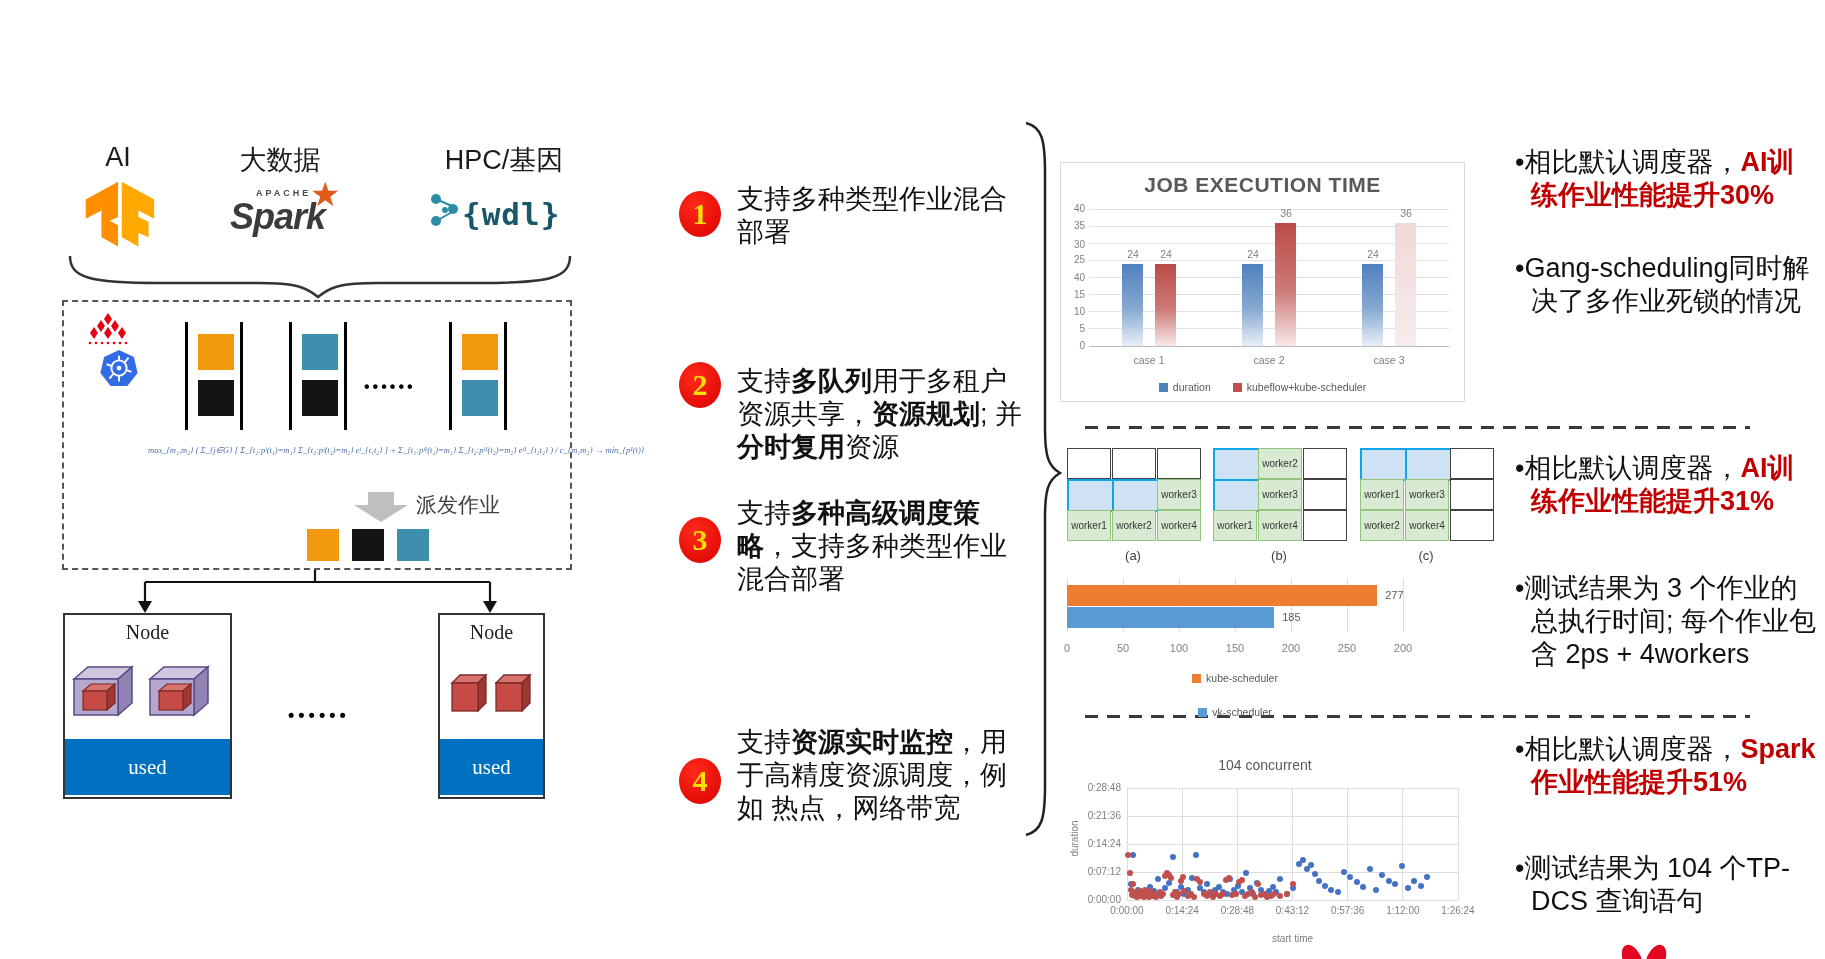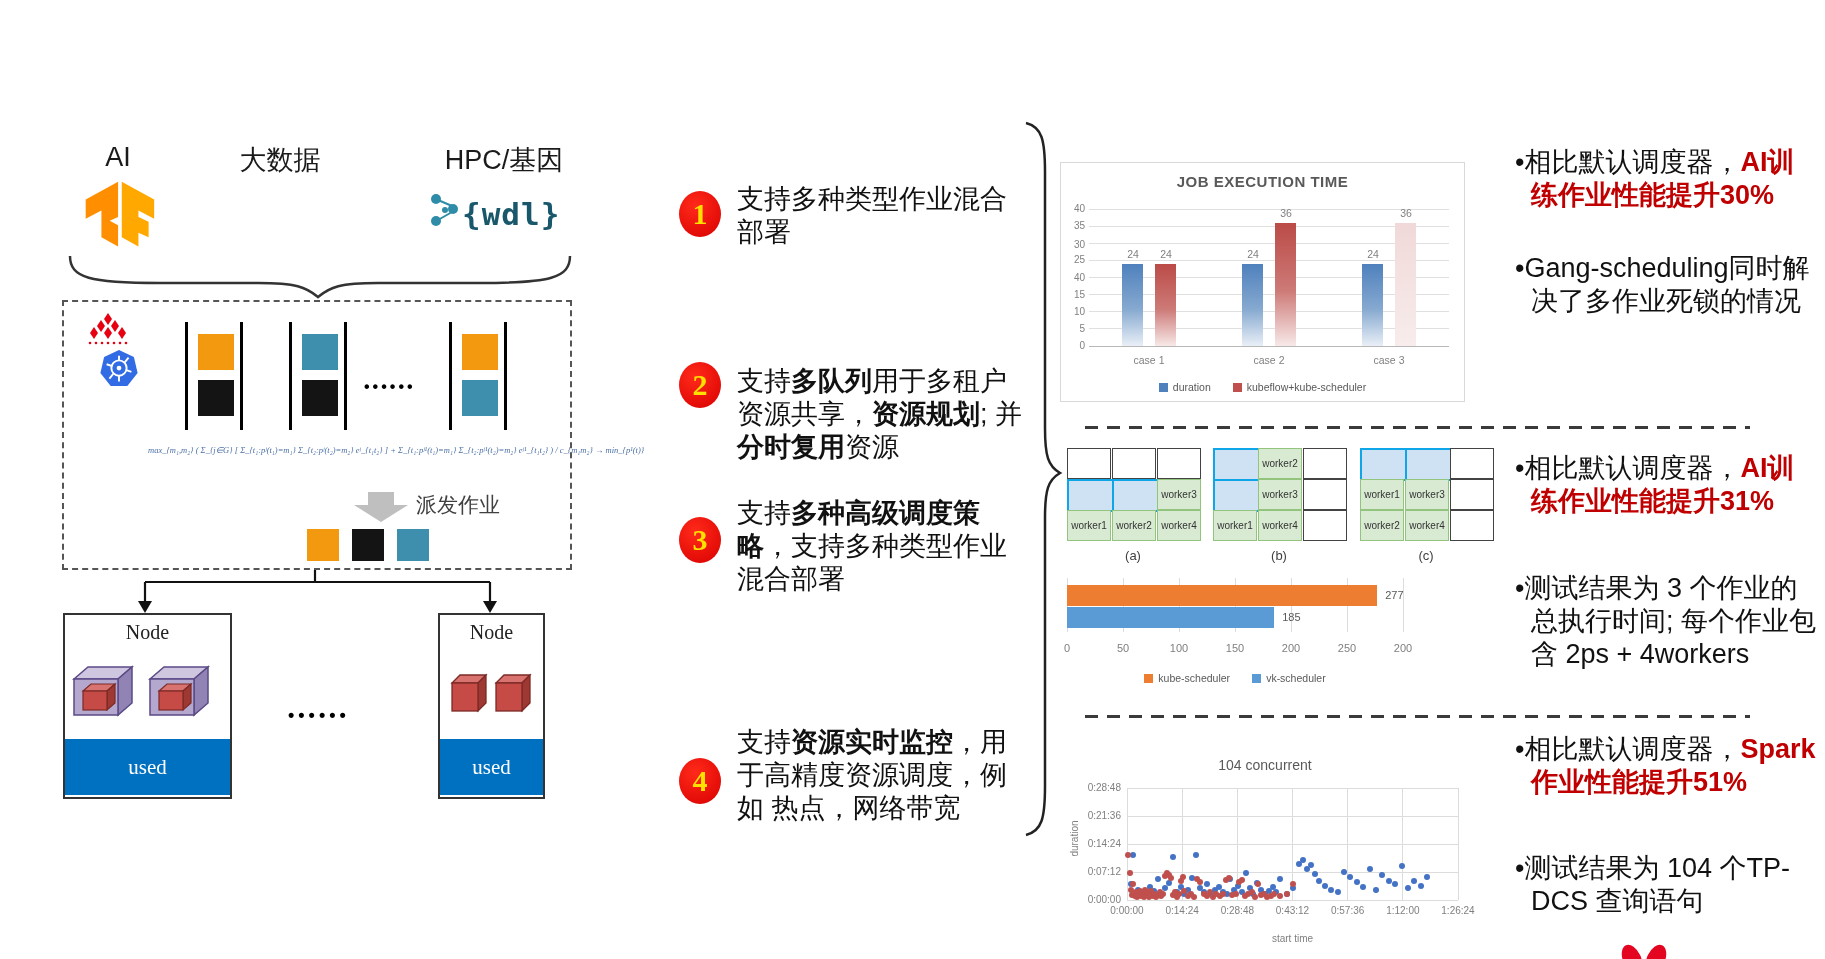--- a/index.html
+++ b/index.html
@@ -48,21 +48,21 @@
 
   
   .bullet{position:absolute;left:1515px;width:290px;font-size:27px;line-height:1.22;color:#111;padding-left:16px;text-indent:-16px;}
   .bullet .red{color:#c00000;font-weight:800;}
 
   .dash-sep{position:absolute;left:1085px;width:665px;height:3px;
             background:repeating-linear-gradient(90deg,#3a3a3a 0 13px,transparent 13px 22px);}
 
   
   #chart1{position:absolute;left:1060px;top:162px;width:403px;height:238px;border:1px solid #d9d9d9;background:#fff;}
-  .c1-title{position:absolute;top:10px;left:0;right:0;text-align:center;font-size:15px;font-weight:bold;color:#595959;letter-spacing:.5px;}
+  .c1-title{position:absolute;top:10px;left:0;right:0;text-align:center;font-size:21px;font-weight:bold;color:#595959;letter-spacing:.5px;}
   .c1-plot{position:absolute;left:28px;top:46px;width:360px;height:137px;}
   .gridline-h{position:absolute;left:0;right:0;height:1px;background:#e0e0e0;}
   .ylab{position:absolute;width:22px;text-align:right;font-size:10px;color:#808080;}
   .bar{position:absolute;bottom:0;width:21px;}
   .bar-blue{background:linear-gradient(to bottom,#4f81bd 0%,#86a9d0 55%,#e9eff7 100%);}
   .bar-red{background:linear-gradient(to bottom,#bb4b47 0%,#cd7a77 55%,#f7e9e8 100%);}
   .bar-red-faded{background:linear-gradient(to bottom,#f0d9d8 0%,#f8ecec 100%);}
   .bar-val{position:absolute;width:34px;text-align:center;font-size:10.5px;color:#808080;}
   .cat-lab{position:absolute;top:145px;width:60px;text-align:center;font-size:10.5px;color:#808080;}
   .legend{position:absolute;display:flex;gap:22px;font-size:10.5px;color:#595959;align-items:center;}
@@ -103,20 +103,25 @@
 
   <div class="wl-label" style="left:88px;top:142px;width:60px;">AI</div>
   <div class="wl-label" style="left:228px;top:142px;width:104px;">大数据</div>
   <div class="wl-label" style="left:436px;top:142px;width:136px;">HPC/基因</div>
 
   <svg class="abs" style="left:82px;top:180px;" width="74" height="74" viewBox="0 0 80 80">
     <polygon fill="#ff8f00" points="39,2 4,21 4,42 21,33 21,62 39,72 39,49 30,44 39,40"></polygon>
     <polygon fill="#ffa800" points="43,2 78,21 78,42 61,33 61,40 72,45 72,62 61,57 61,72 43,62"></polygon>
   </svg>
 
+  <div class="spark-logo">
+    <span class="spark-apache">APACHE</span>
+    <span class="spark-text">Spark</span>
+    <span class="spark-star">★</span>
+  </div>
 
   <div class="wdl-logo">
     <svg width="34" height="40" viewBox="0 0 34 40">
       <line x1="10" y1="10" x2="24" y2="16" stroke="#2e8ca8" stroke-width="2"></line>
       <line x1="10" y1="30" x2="24" y2="22" stroke="#2e8ca8" stroke-width="2"></line>
       <circle cx="8" cy="9" r="5" fill="#2e8ca8"></circle>
       <circle cx="8" cy="31" r="5" fill="#2e8ca8"></circle>
       <circle cx="25" cy="19" r="5" fill="#2e8ca8"></circle>
       <circle cx="17" cy="20" r="3" fill="#2e8ca8"></circle>
     </svg>
@@ -347,21 +352,21 @@
       <div class="gridline-v" style="left: 224px;"></div>
       <div class="xtick" style="left: 204px;">200</div>
       <div class="gridline-v" style="left: 280px;"></div>
       <div class="xtick" style="left: 260px;">250</div>
       <div class="gridline-v" style="left: 336px;"></div>
       <div class="xtick" style="left: 316px;">200</div>
       <div class="hbar" style="top: 7px; width: 310.24px; height: 21px; background: rgb(237, 125, 49);"></div>
       <div class="hbar-val" style="left: 318.24px; top: 11px;">277</div>
       <div class="hbar" style="top: 29px; width: 207.2px; height: 21px; background: rgb(91, 155, 213);"></div>
       <div class="hbar-val" style="left: 215.2px; top: 33px;">185</div>
-      <div class="legend" style="left: 0px; width: 336px; top: 94px; justify-content: center;">
+      <div class="legend" style="left: 0px; width: 336px; top: 94px; justify-content: center; flex-direction: column;">
         <div class="lg-item">
           <div class="lg-sq" style="background: rgb(237, 125, 49);"></div>
           <span>kube-scheduler</span>
         </div>
         <div class="lg-item">
           <div class="lg-sq" style="background: rgb(91, 155, 213);"></div>
           <span>vk-scheduler</span>
         </div>
       </div>
     </div>

